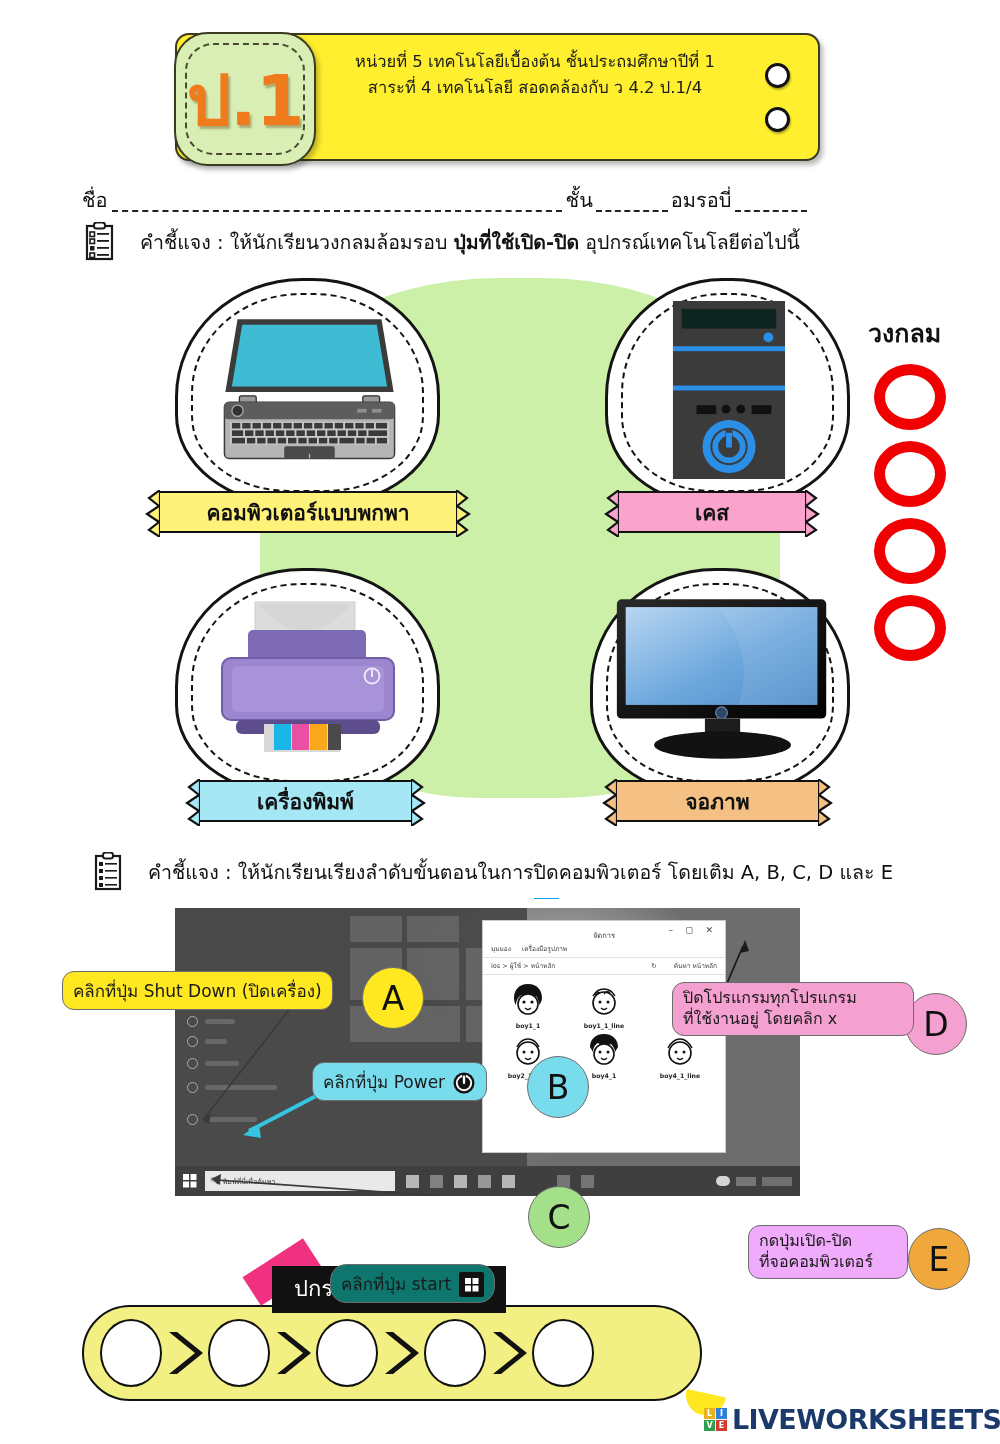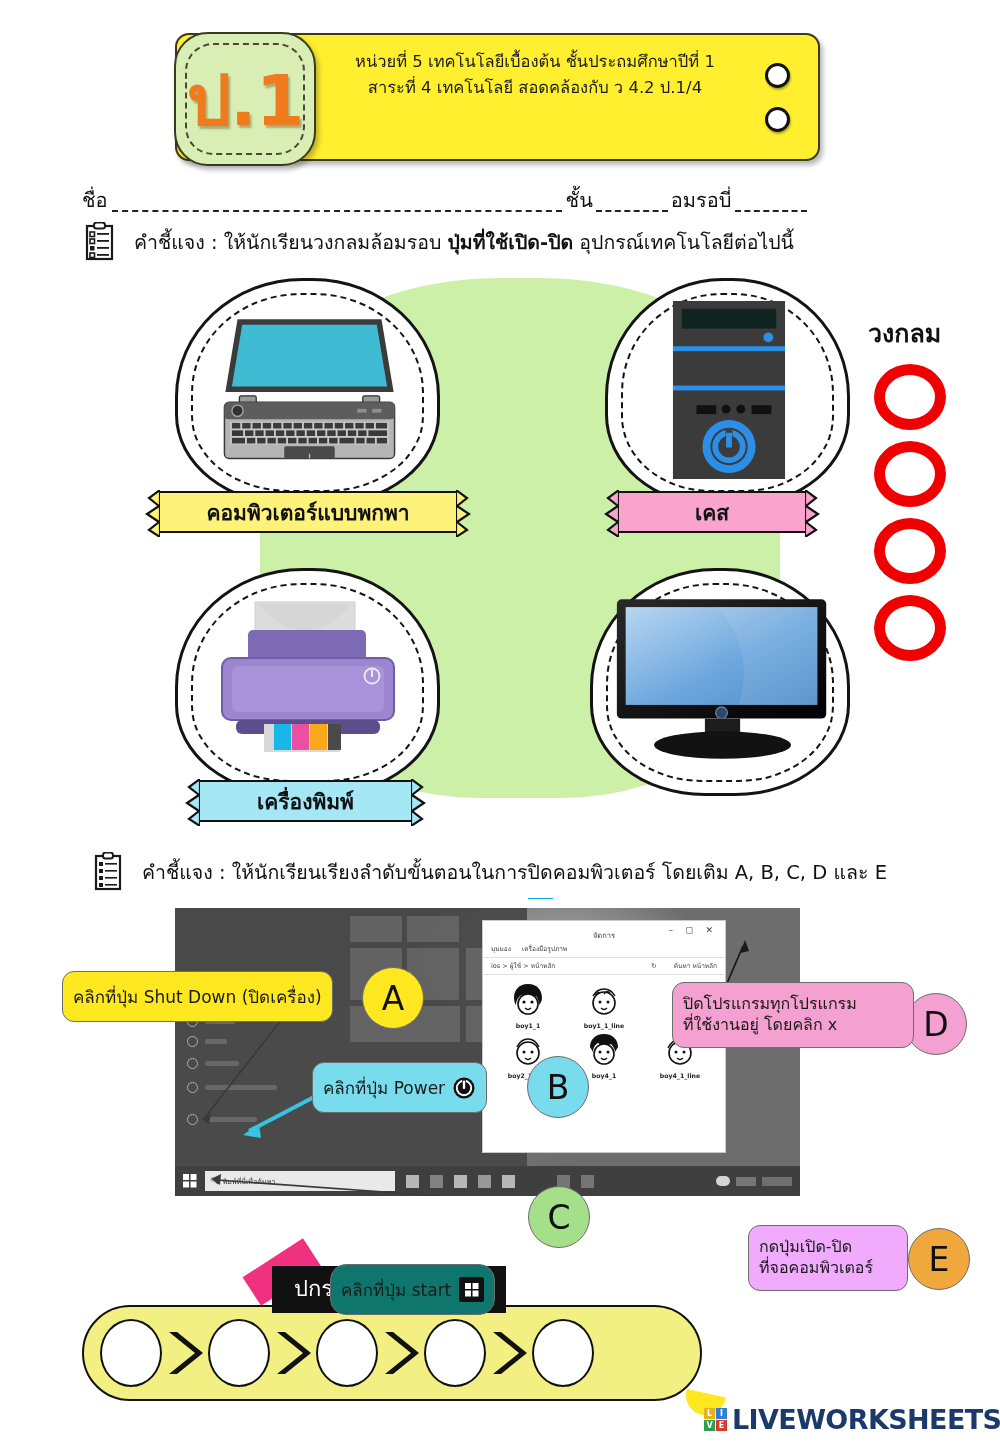--- a/index.html
+++ b/index.html
@@ -75,21 +75,21 @@
   .dashline {
     display: inline-block;
     border-bottom: 2px dashed #222;
     height: 12px;
   }
   .nm-label { font-size: 20px; line-height: 1; padding-bottom: 2px; text-align: right; }
 
   
   .instr-row {
     position: absolute;
-    display: flex; align-items: center; gap: 16px;
+    display: flex; align-items: center; gap: 22px;
   }
   #instr-1 { left: 84px; top: 222px; }
   #instr-2 { left: 92px; top: 852px; }
   .clip-icon { width: 34px; height: 40px; flex: none; }
   .instr-text { font-size: 19.5px; color: #111; white-space: nowrap; }
   .instr-text b { font-weight: bold; }
   .underline-red {
     border-bottom: 1px solid #0ea5e9;
     padding-bottom: 14px;
   }
@@ -237,24 +237,24 @@
   .thumb { text-align: center; }
   .thumb .face {
     width: 42px; height: 40px; margin: 0 auto;
     border-radius: 50% 50% 44% 44%;
   }
   .thumb .cap { font-size: 6.2px; font-weight: bold; color: #1b1b1b; margin-top: 1px; }
 
   
   .callout {
     position: absolute;
-    display: flex; align-items: center;
+    display: flex; align-items: flex-end;
     border: 1.6px solid #6d6d6d;
     border-radius: 12px;
-    padding: 11px 10px;
+    padding: 5px 10px;
     font-size: 17px;
     color: #1a1a1a;
     z-index: 30;
     white-space: nowrap;
   }
   .badge {
     position: absolute;
     width: 62px; height: 62px;
     border-radius: 50%;
     border: 1.6px solid #6d6d6d;
@@ -524,20 +524,29 @@
           <stop offset="60%" stop-color="#111"></stop>
           <stop offset="100%" stop-color="#000"></stop>
         </linearGradient>
       </defs>
       <rect x="6" y="6" width="214" height="122" rx="5" fill="url(#bez)"></rect>
       <rect x="15" y="14" width="196" height="100" fill="url(#scr)"></rect>
       <path d="M110 14 Q148 62 130 114 L211 114 L211 14 Z" fill="#ffffff" opacity="0.09"></path>
       <circle cx="113" cy="122" r="6" fill="#2f4766" stroke="#6b8ab0" stroke-width="1.2"></circle>
       <rect x="96" y="128" width="36" height="22" fill="#1d1d1d"></rect>
       <ellipse cx="114" cy="155" rx="70" ry="14" fill="#121212"></ellipse>
+    </svg>
+  </div>
+  <div class="ribbon" id="ribbon-monitor">
+    <svg class="ribbon-zig-l" viewBox="0 0 17 47" style="left:-17px;">
+      <path d="M17 0 L6 8 L16 16 L4 24 L16 32 L6 40 L17 47 Z" fill="#f4c083" stroke="#111" stroke-width="2.2"></path>
+    </svg>
+    <span>จอภาพ</span>
+    <svg class="ribbon-zig-r" viewBox="0 0 17 47" style="right:-17px;">
+      <path d="M0 0 L11 8 L1 16 L13 24 L1 32 L11 40 L0 47 Z" fill="#f4c083" stroke="#111" stroke-width="2.2"></path>
     </svg>
   </div>
 </div>
 
 <div id="circle-col">
   <div id="circle-col-title">วงกลม</div>
   <div class="answer-circle"></div>
   <div class="answer-circle"></div>
   <div class="answer-circle"></div>
   <div class="answer-circle"></div>

